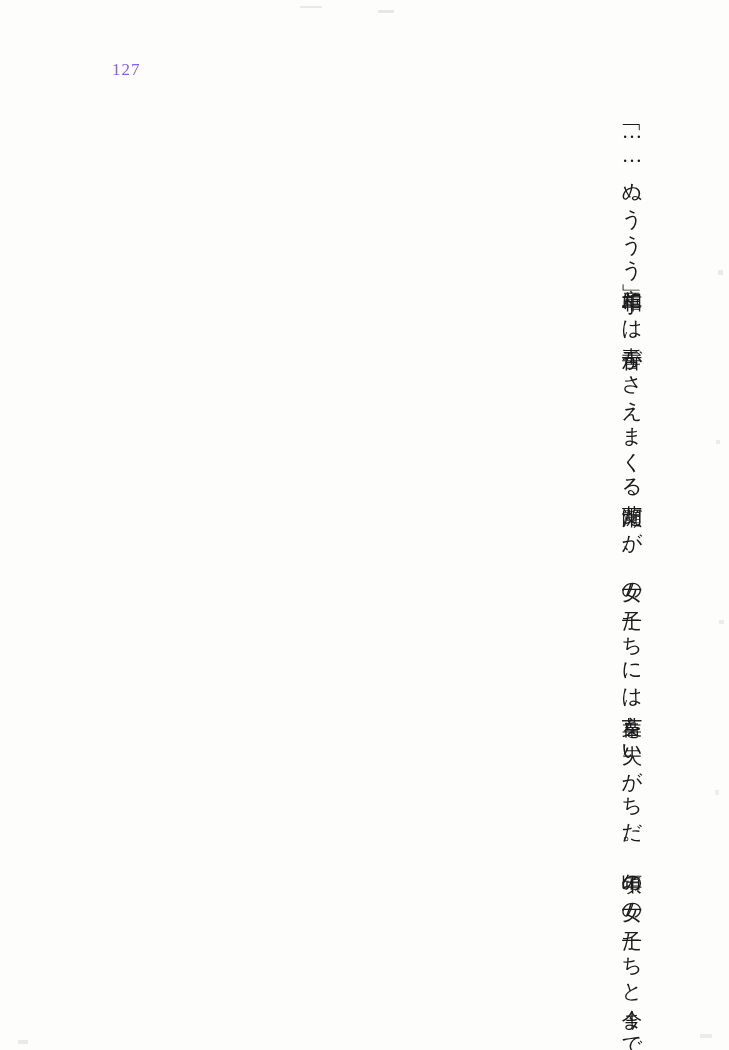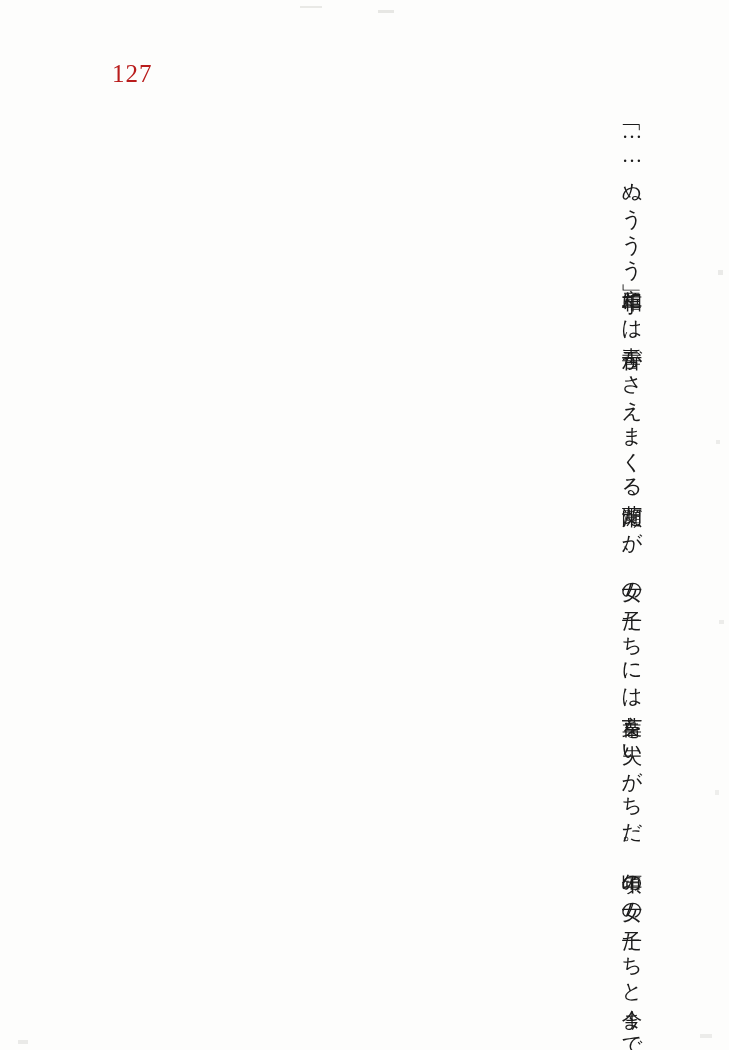--- a/index.html
+++ b/index.html
@@ -31,23 +31,23 @@
   .mark-right-2 { left: 716px; top: 440px; width: 4px; height: 4px; opacity: .45; }
   .mark-right-3 { left: 719px; top: 620px; width: 5px; height: 4px; opacity: .45; }
   .mark-right-4 { left: 715px; top: 790px; width: 4px; height: 5px; opacity: .4; }
   .mark-bottom-1 { left: 18px; top: 1040px; width: 10px; height: 4px; opacity: .5; }
   .mark-bottom-2 { left: 700px; top: 1034px; width: 12px; height: 4px; opacity: .45; }
 
   .page-number {
     position: absolute;
     left: 112px;
     top: 60px;
-    font-size: 25px;
+    font-size: 17px;
     letter-spacing: 1px;
-    color: #b91c1c;
+    color: #8b5cf6;
     font-family: "Liberation Serif", serif;
   }
 
   
   .body-text {
     position: absolute;
     top: 118px;
     right: 78px;
     height: 860px;
     display: flex;

